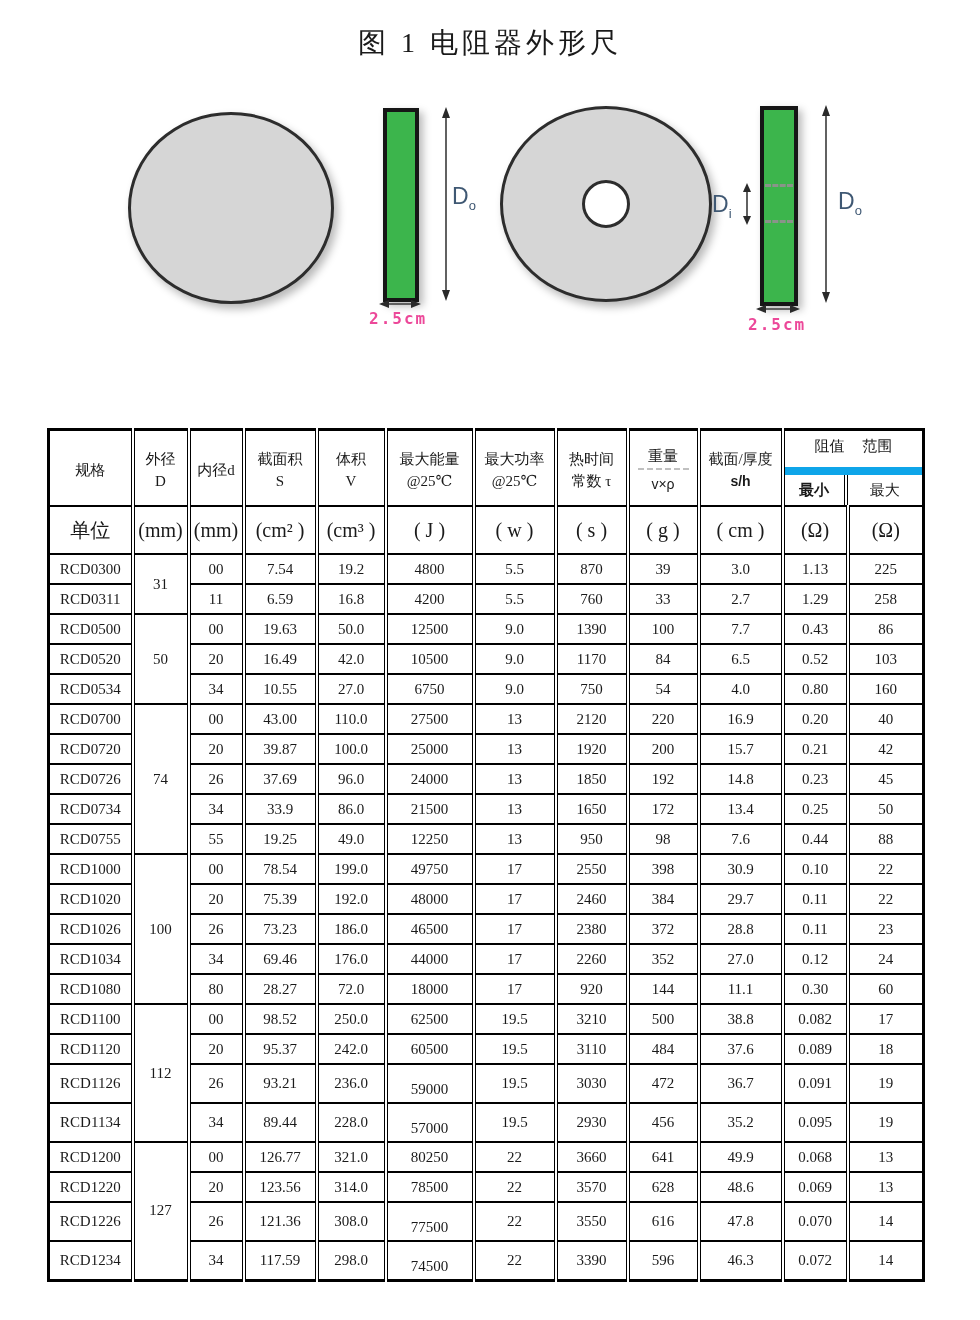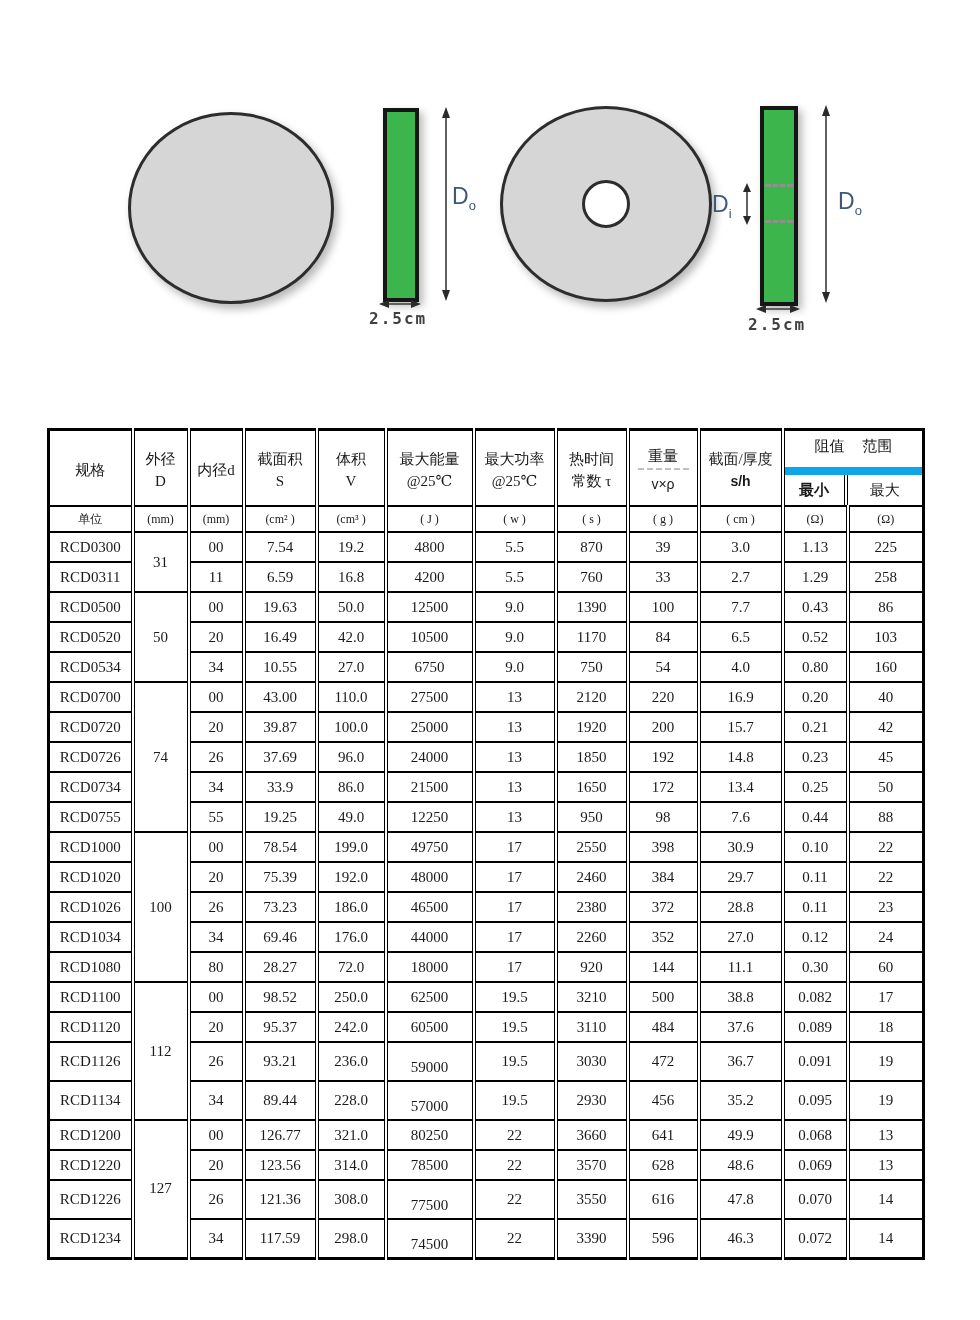--- a/index.html
+++ b/index.html
@@ -22,52 +22,53 @@
        box-shadow:4px 4px 8px rgba(0,0,0,0.28);}
   .bar-left{left:383px;top:13px;width:28px;height:186px;}
   .bar-right{left:760px;top:11px;width:30px;height:192px;}
   .dash-sep{position:absolute;left:1px;right:1px;height:0;border-top:3px dashed #8a948a;}
   .arrow-v{position:absolute;}
   .arrow-h{position:absolute;}
   .dim-label{position:absolute;font-family:"Liberation Sans","DejaVu Sans",sans-serif;
              color:#3f5873;font-size:23px;font-weight:500;}
   .dim-label sub{font-size:13px;}
   .cm-label{position:absolute;font-family:"DejaVu Sans Mono","Liberation Mono",monospace;
-            font-weight:bold;font-size:16px;letter-spacing:2px;color:#404040;}
+            font-weight:bold;font-size:16px;letter-spacing:2px;color:#ec4899;}
 
   
   table.perf{position:absolute;left:47px;top:428px;width:876px;border-collapse:collapse;
              table-layout:fixed;border:3px solid #000;font-size:15px;}
   .perf th,.perf td{border-top:2px solid #000;border-bottom:2px solid #000;
                     border-left:4px double #000;border-right:4px double #000;
                     text-align:center;vertical-align:middle;padding:0;font-weight:normal;
                     box-sizing:border-box;overflow:hidden;}
   .perf th:first-child,.perf td:first-child{border-left:3px solid #000;}
   .perf th:last-child,.perf td:last-child{border-right:3px solid #000;}
   .perf thead th{height:62px;}
-  .perf .units td{height:26px;font-size:12px;}
+  .perf .units td{height:48px;font-size:20px;}
   .perf tbody td{height:30px;}
   .perf tbody tr.tall td{height:39px;margin-left:46px;}
   .perf tbody td.low{vertical-align:bottom;padding-bottom:4px;}
   .hl1{display:block;margin-top:4px;line-height:22px;}
   .hl2{display:block;line-height:22px;}
   .sans{font-family:"Liberation Sans","DejaVu Sans",sans-serif;font-size:14px;}
   .bold{font-weight:bold;}
   .dashed-u{display:block;height:0;border-top:2px dashed #c0c0c0;margin:1px 8px 3px 8px;}
   .rr-cell{padding:0;}
   .rr-top{height:36px;line-height:30px;word-spacing:14px;}
   .rr-bottom{display:flex;border-top:8px solid #0ea5e9;height:30px;line-height:30px;align-items:center;}
   .rr-min{width:63px;font-weight:bold;border-right:4px double #000;box-sizing:border-box;}
   .rr-max{flex:1;}
 </style>
 </head>
 <body>
 
 <div class="page">
 
+  <div class="fig-title">图 1 电阻器外形尺</div>
 
   <div class="figure">
 
     <div class="disc disc-left"></div>
     <div class="bar bar-left"></div>
 
     <svg class="arrow-v" style="left:438px;top:12px;" width="16" height="194" viewBox="0 0 16 194">
       <line x1="8" y1="7" x2="8" y2="187" stroke="#3a3a3a" stroke-width="1.6"></line>
       <polygon points="8,0 4,11 12,11" fill="#2a2a2a"></polygon>
       <polygon points="8,194 4,183 12,183" fill="#2a2a2a"></polygon>

